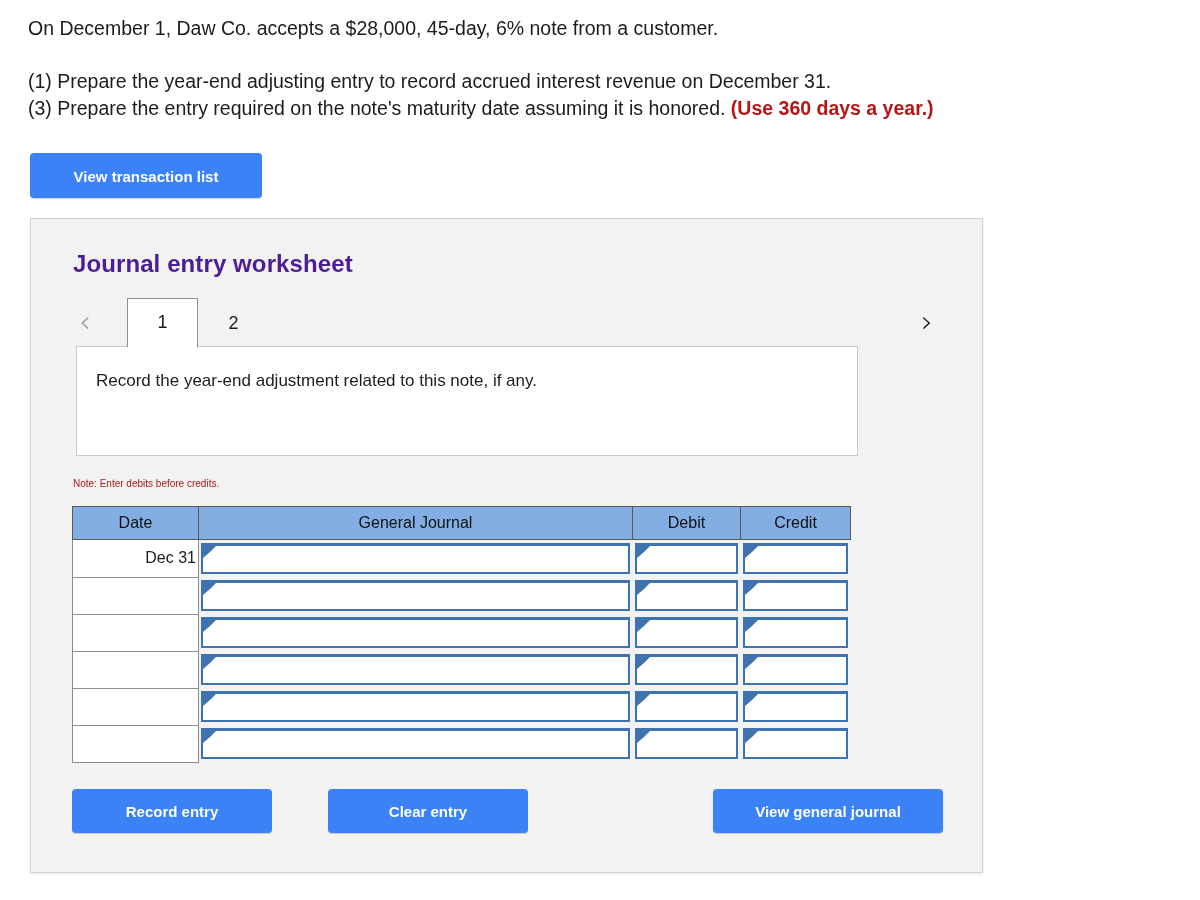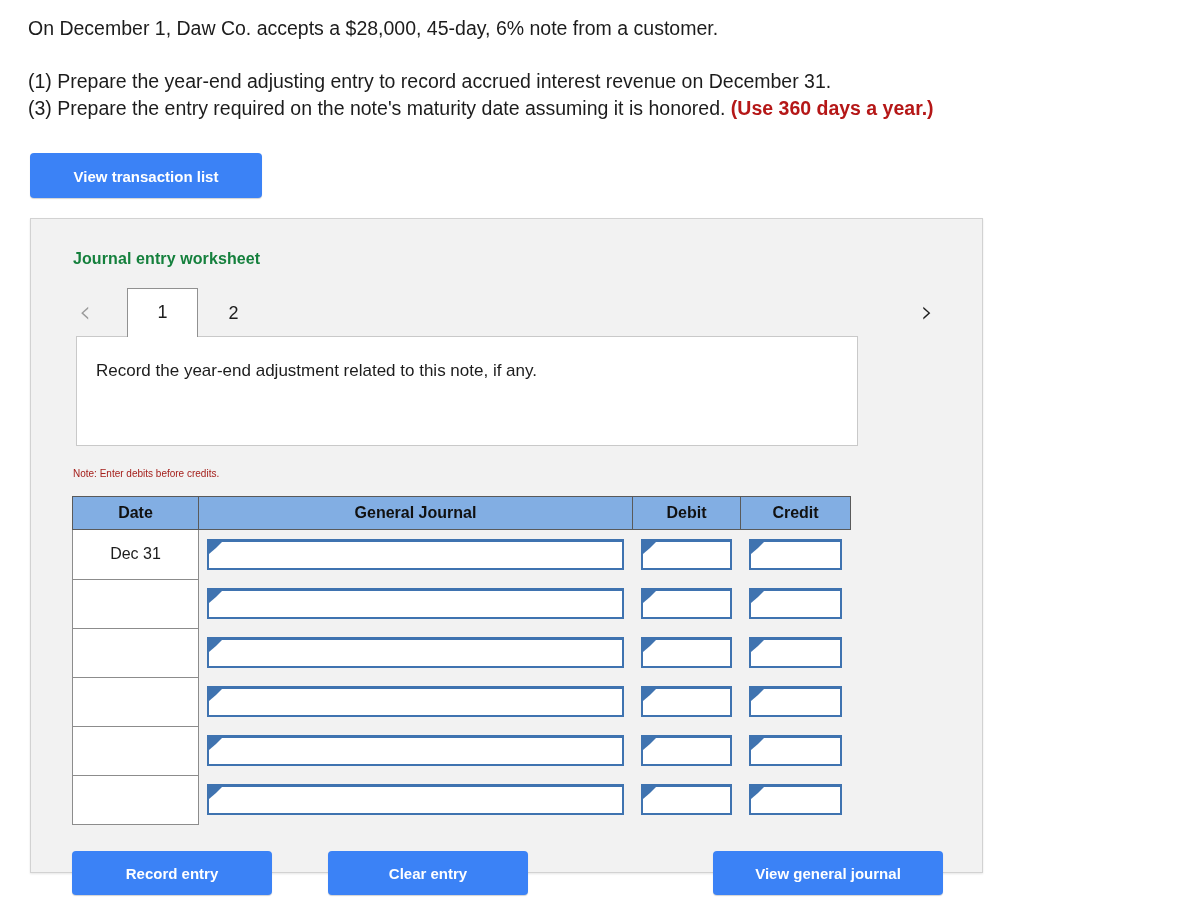--- a/index.html
+++ b/index.html
@@ -64,23 +64,23 @@
   .panel {
     position: relative;
     margin: 20px 0 0 30px;
     width: 953px;
     height: 655px;
     background: #f2f2f2;
     border: 1px solid #d2d2d2;
     box-shadow: 0 1px 2px rgba(0,0,0,0.10);
   }
   .panel-title {
-    font-size: 16px;
+    font-size: 24px;
     font-weight: bold;
-    color: #15803d;
+    color: #4c1d95;
     padding: 31px 0 0 42px;
     letter-spacing: 0.1px;
   }
 
   
   .tabstrip {
     position: relative;
     margin: 22px 0 0 0;
     height: 47px;
     padding-left: 45px;
@@ -158,34 +158,35 @@
   .jtable {
     margin: 17px 0 0 41px;
     border-collapse: collapse;
     table-layout: fixed;
     width: 778px;
   }
   .jtable th {
     background: #82aee3;
     border: 1px solid #5a5a5a;
     font-size: 16px;
-    font-weight: bold;
+    font-weight: normal;
     color: #111111;
     height: 33px;
     text-align: center;
     padding: 0;
   }
   .col-date  { width: 126px; }
   .col-gj    { width: 434px; }
   .col-debit { width: 108px; }
   .col-cred  { width: 110px; }
 
   .jtable td {
-    padding: 8px;
+    padding: 2px;
     height: 33px;
+    text-align: right;
   }
   .cell-date {
     border: 1px solid #8c8c8c;
     background: #ffffff;
     text-align: center;
     font-size: 16px;
     color: #1c1c1c;
     vertical-align: middle;
   }
   .cell-input {

